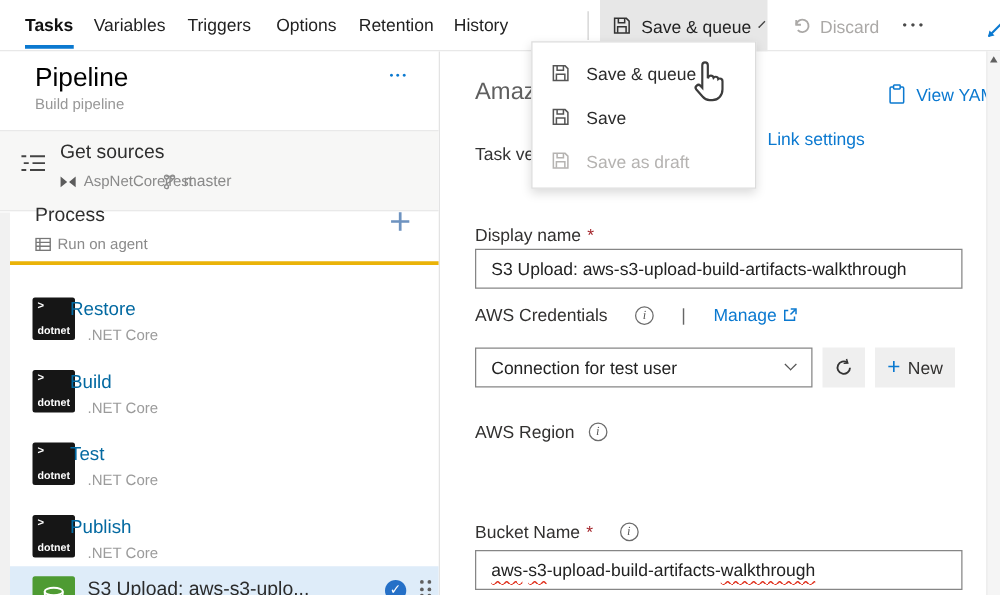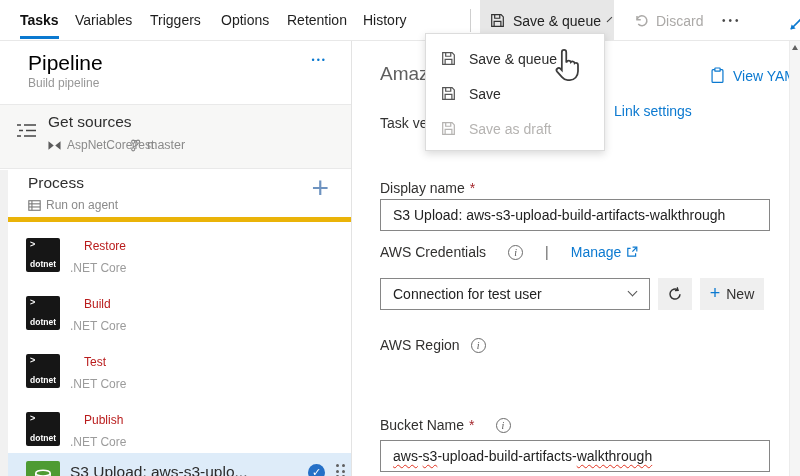--- a/index.html
+++ b/index.html
@@ -50,34 +50,34 @@
   .get-sources { position:absolute; left:0; top:63px; width:100%; height:65px;
                  background:#f7f7f6; border-top:1px solid #e9e9e9; border-bottom:1px solid #e9e9e9;
                  cursor:pointer; }
   .gs-icon { position:absolute; left:17px; top:18px; }
   .gs-title { position:absolute; left:48px; top:8px; font-size:15.5px; color:#2f2f2f; }
   .gs-repo { position:absolute; left:48px; top:33px; display:flex; align-items:center; gap:6px;
              font-size:12px; color:#8a8a8a; }
   .gs-branch { position:absolute; left:130px; top:33px; display:flex; align-items:center; gap:6px;
                font-size:12.5px; color:#8a8a8a; }
   .scroll-strip { position:absolute; left:0; top:129px; bottom:0; width:8px; background:#f1f1f1; }
-  .process { position:absolute; left:8px; top:128px; right:0; height:53px;
-             border-bottom:5px solid #eab308; }
+  .process { position:absolute; left:8px; top:118px; right:0; height:53px;
+             border-bottom:3px solid #eab308; }
   .proc-title { position:absolute; left:20px; top:5px; font-size:15.5px; color:#2f2f2f; }
   .proc-sub { position:absolute; left:38px; top:29px; font-size:12px; color:#8a8a8a; }
   .proc-agent-icon { position:absolute; left:20px; top:31px; }
   .proc-add { position:absolute; right:22px; top:4px; font-size:30px; font-weight:200;
               color:#6e93c0; cursor:pointer; line-height:1; }
   .task-row { position:absolute; left:8px; right:0; height:58px; cursor:pointer; }
   .task-icon { position:absolute; left:18px; top:5px; width:34px; height:34px;
                background:#161616; border-radius:2px; color:#fff; }
   .task-icon .gt { position:absolute; left:4px; top:1px; font-size:9px; font-weight:bold; }
   .task-icon .dn { position:absolute; left:0; right:0; bottom:3px; text-align:center;
                    font-size:8.5px; font-weight:bold; }
-  .task-title { position:absolute; left:76px; top:6px; font-size:12px; color:#b91c1c;
+  .task-title { position:absolute; left:48px; top:6px; font-size:15px; color:#0369a1;
                 white-space:nowrap; overflow:hidden; text-overflow:ellipsis; max-width:190px; }
   .task-sub { position:absolute; left:62px; top:28px; font-size:12px; color:#9b9b9b; }
   .row-restore{top:192px}.row-build{top:250px}.row-test{top:308px}.row-publish{top:366px}
   .row-s3 { top:412px; height:64px; background:#deecf9; }
   .s3-icon { position:absolute; left:18px; top:8px; width:34px; height:34px;
              background:#4e9b33; border-radius:2px; display:flex; align-items:center; justify-content:center; }
   .s3-title { position:absolute; left:62px; top:10px; font-size:15.5px; color:#2b2b2b;
               white-space:nowrap; overflow:hidden; max-width:180px; }
   .s3-title::after { content:"..."; }
   .s3-check { position:absolute; left:300px; top:11px; width:17px; height:17px; border-radius:50%;

